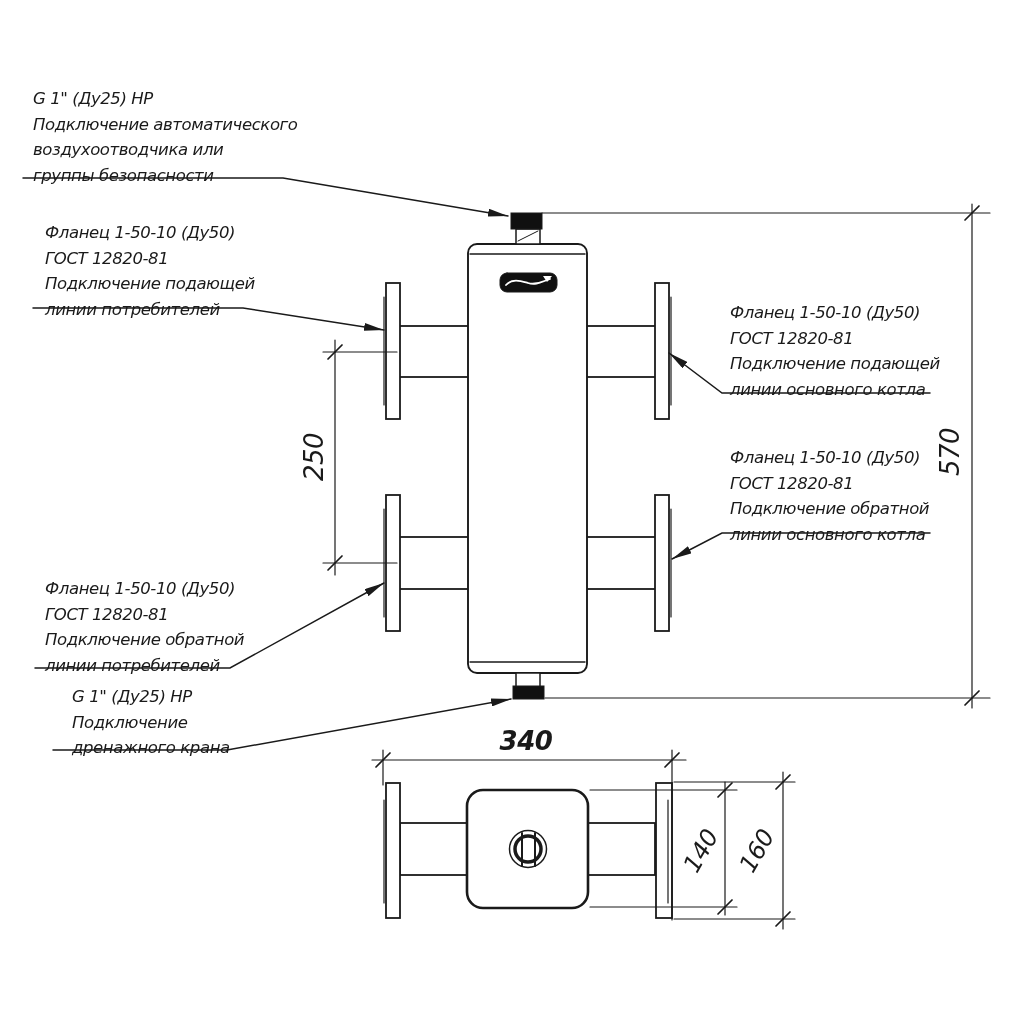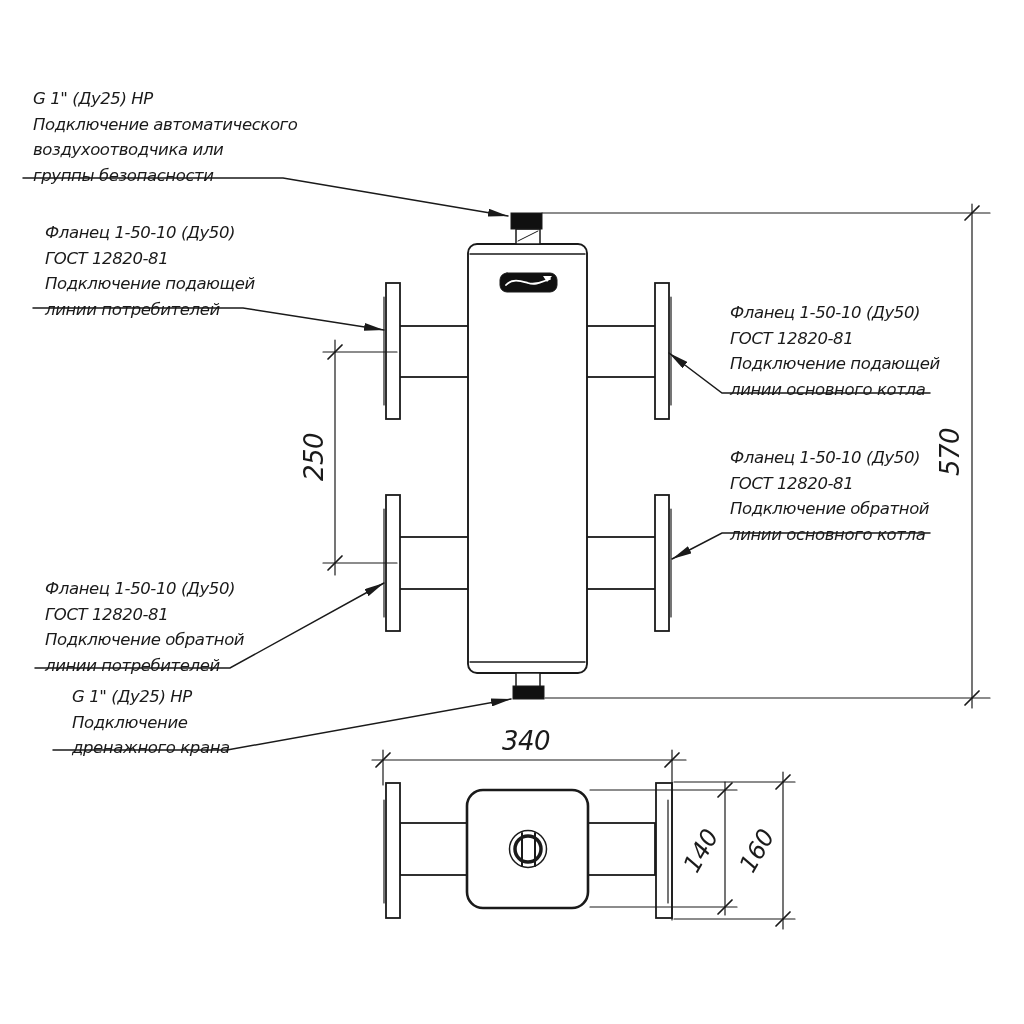--- a/index.html
+++ b/index.html
@@ -11,21 +11,21 @@
   .callout{
     position:absolute;font-style:italic;font-size:16.5px;line-height:1.55;
     white-space:pre-line;letter-spacing:-0.4px;color:#1a1a1a;
   }
   .dim-text{
     position:absolute;font-style:italic;font-size:26px;color:#1a1a1a;
     letter-spacing:-0.5px;white-space:nowrap;
   }
   .rot-90{transform:translate(-50%,-50%) rotate(-90deg);}
   .rot-60{transform:translate(-50%,-50%) rotate(-60deg);}
-  .rot-0{transform:translate(-50%,-50%);}
+  .rot-0{transform:translate(-50%,-50%);font-weight:bold;}
 </style>
 </head>
 <body>
 
 <div class="canvas">
 
   <svg width="1024" height="1024" viewBox="0 0 1024 1024" stroke="#1a1a1a" fill="none" stroke-linecap="round">
     <defs>
       <marker id="arrow" viewBox="0 0 20 8" refX="20" refY="4" markerWidth="20" markerHeight="8" markerUnits="userSpaceOnUse" orient="auto">
         <path d="M20,4 L0,0 L0,8 Z" fill="#1a1a1a" stroke="none"></path>

